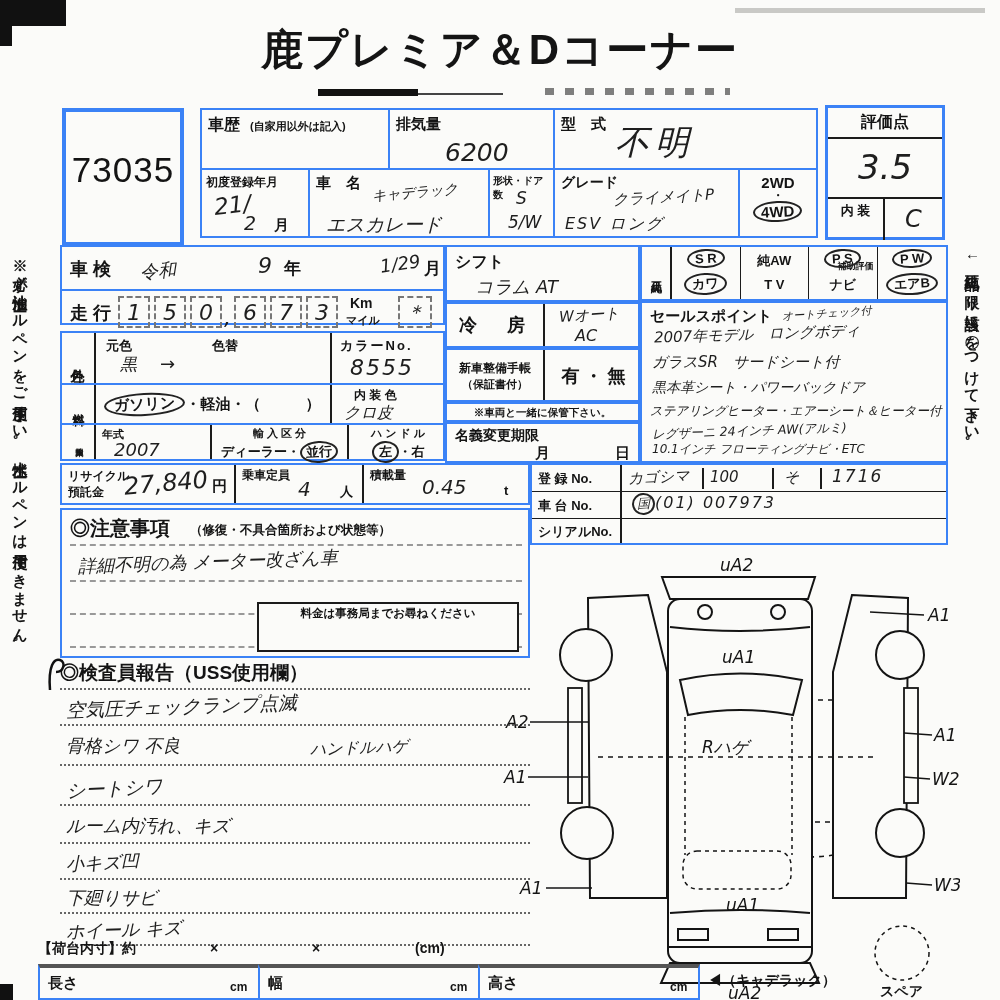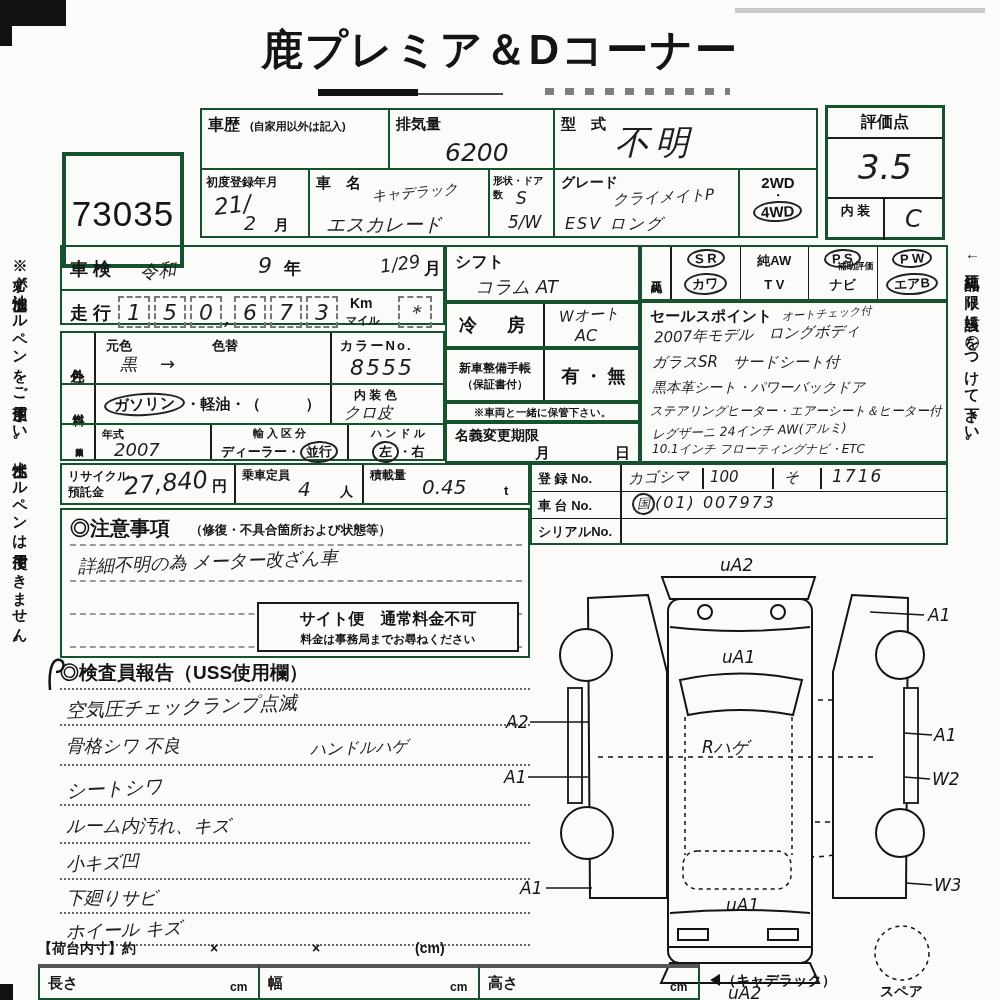--- a/index.html
+++ b/index.html
@@ -1,21 +1,21 @@
 <!DOCTYPE html>
 <html><head>
 <meta charset="utf-8">
 <style>
   html,body{margin:0;padding:0;background:#e9e9e7;}
   #sheet{position:relative;width:1000px;height:1000px;background:#fbfbf9;
          font-family:"Liberation Sans",sans-serif;color:#141414;overflow:hidden;}
   #sheet *{box-sizing:border-box;}
   .abs{position:absolute;}
   .b{font-weight:bold;}
-  .cell{position:absolute;border:2px solid #14532d;}
+  .cell{position:absolute;border:2px solid #3b82f6;}
   .hw{font-family:"DejaVu Sans",sans-serif;font-style:italic;color:#1e1e1e;}
   .vtext{writing-mode:vertical-rl;text-orientation:upright;font-weight:bold;}
   .vlab{writing-mode:vertical-rl;text-orientation:upright;font-weight:bold;
         display:flex;align-items:center;justify-content:center;}
   .circ{display:inline-block;border:2px solid #222;border-radius:50%;padding:0 6px;transform:rotate(-3deg);}
   .dashbox{position:absolute;border:2px dashed #777;display:flex;align-items:center;justify-content:center;}
   .dotrule{position:absolute;border-bottom:2px dotted #666;}
   .dashrule{position:absolute;border-bottom:2px dashed #999;}
   .sep{position:absolute;background:#1b1b1b;}
   svg text{font-family:"DejaVu Sans",sans-serif;}
@@ -33,21 +33,21 @@
 
   <div class="abs b" style="left:200px;top:22px;width:600px;text-align:center;font-size:42px;letter-spacing:2px;">鹿プレミア＆Dコーナー</div>
   <div class="abs" style="left:318px;top:89px;width:100px;height:7px;background:#111;"></div>
   <div class="abs" style="left:418px;top:93px;width:85px;height:2px;background:#444;"></div>
   <div class="abs" style="left:545px;top:88px;width:185px;height:7px;
        background:repeating-linear-gradient(90deg,#555 0 9px,transparent 9px 20px);opacity:.75;"></div>
 
   <div class="abs vtext" style="left:10px;top:248px;height:560px;font-size:15px;letter-spacing:1px;">※必ず油性ボールペンをご使用下さい。水性ボールペンは使用できません。</div>
   <div class="abs vtext" style="left:962px;top:245px;height:540px;font-size:15px;letter-spacing:1px;">←純正品に限り該当に〇をつけて下さい。</div>
 
-  <div class="cell" style="left:62px;top:108px;width:122px;height:116px;border-width:4px;margin-top:44px;">
+  <div class="cell" style="left:62px;top:108px;width:122px;height:138px;border-width:4px;">
     <div class="abs" style="left:0;top:38px;width:100%;text-align:center;font-size:35px;letter-spacing:1px;">73035</div>
   </div>
 
   <div class="cell" style="left:200px;top:108px;width:190px;height:62px;">
     <span class="abs b" style="left:6px;top:5px;font-size:16px;">車歴</span>
     <span class="abs b" style="left:48px;top:9px;font-size:11px;">(自家用以外は記入)</span>
   </div>
   <div class="cell" style="left:388px;top:108px;width:167px;height:62px;">
     <span class="abs b" style="left:6px;top:5px;font-size:15px;">排気量</span>
     <span class="abs hw" style="left:55px;top:28px;font-size:25px;">6200</span>
@@ -264,21 +264,20 @@
 
   <div class="cell" style="left:60px;top:508px;width:470px;height:150px;border-width:2.5px;">
     <span class="abs b" style="left:8px;top:5px;font-size:20px;">◎注意事項</span>
     <span class="abs b" style="left:128px;top:12px;font-size:12.5px;">（修復・不具合箇所および状態等）</span>
     <div class="dashrule" style="left:8px;top:34px;width:452px;"></div>
     <span class="abs hw" style="left:16px;top:40px;font-size:18px;transform:rotate(-2deg);">詳細不明の為 メーター改ざん車</span>
     <div class="dashrule" style="left:8px;top:70px;width:452px;"></div>
     <div class="dashrule" style="left:8px;top:103px;width:452px;"></div>
     <div class="dashrule" style="left:8px;top:136px;width:452px;"></div>
     <div class="abs" style="left:195px;top:92px;width:262px;height:50px;border:2px solid #1b1b1b;background:#fbfbf9;text-align:center;">
-      <div class="b" style="font-size:16px;margin-top:5px;">サイト便　通常料金不可</div>
       <div class="b" style="font-size:11.5px;margin-top:2px;">料金は事務局までお尋ねください</div>
     </div>
   </div>
 
   <div class="abs" style="left:60px;top:660px;width:470px;height:278px;">
     <svg width="22" height="36" style="position:absolute;left:-14px;top:-4px;">
       <path d="M4,34 C2,10 8,2 14,4 C20,6 18,16 10,16" stroke="#111" stroke-width="2.5" fill="none"></path>
     </svg>
     <div class="b" style="font-size:19px;">◎検査員報告（USS使用欄）</div>
     <div class="dotrule" style="left:0;top:28px;width:470px;"></div>

